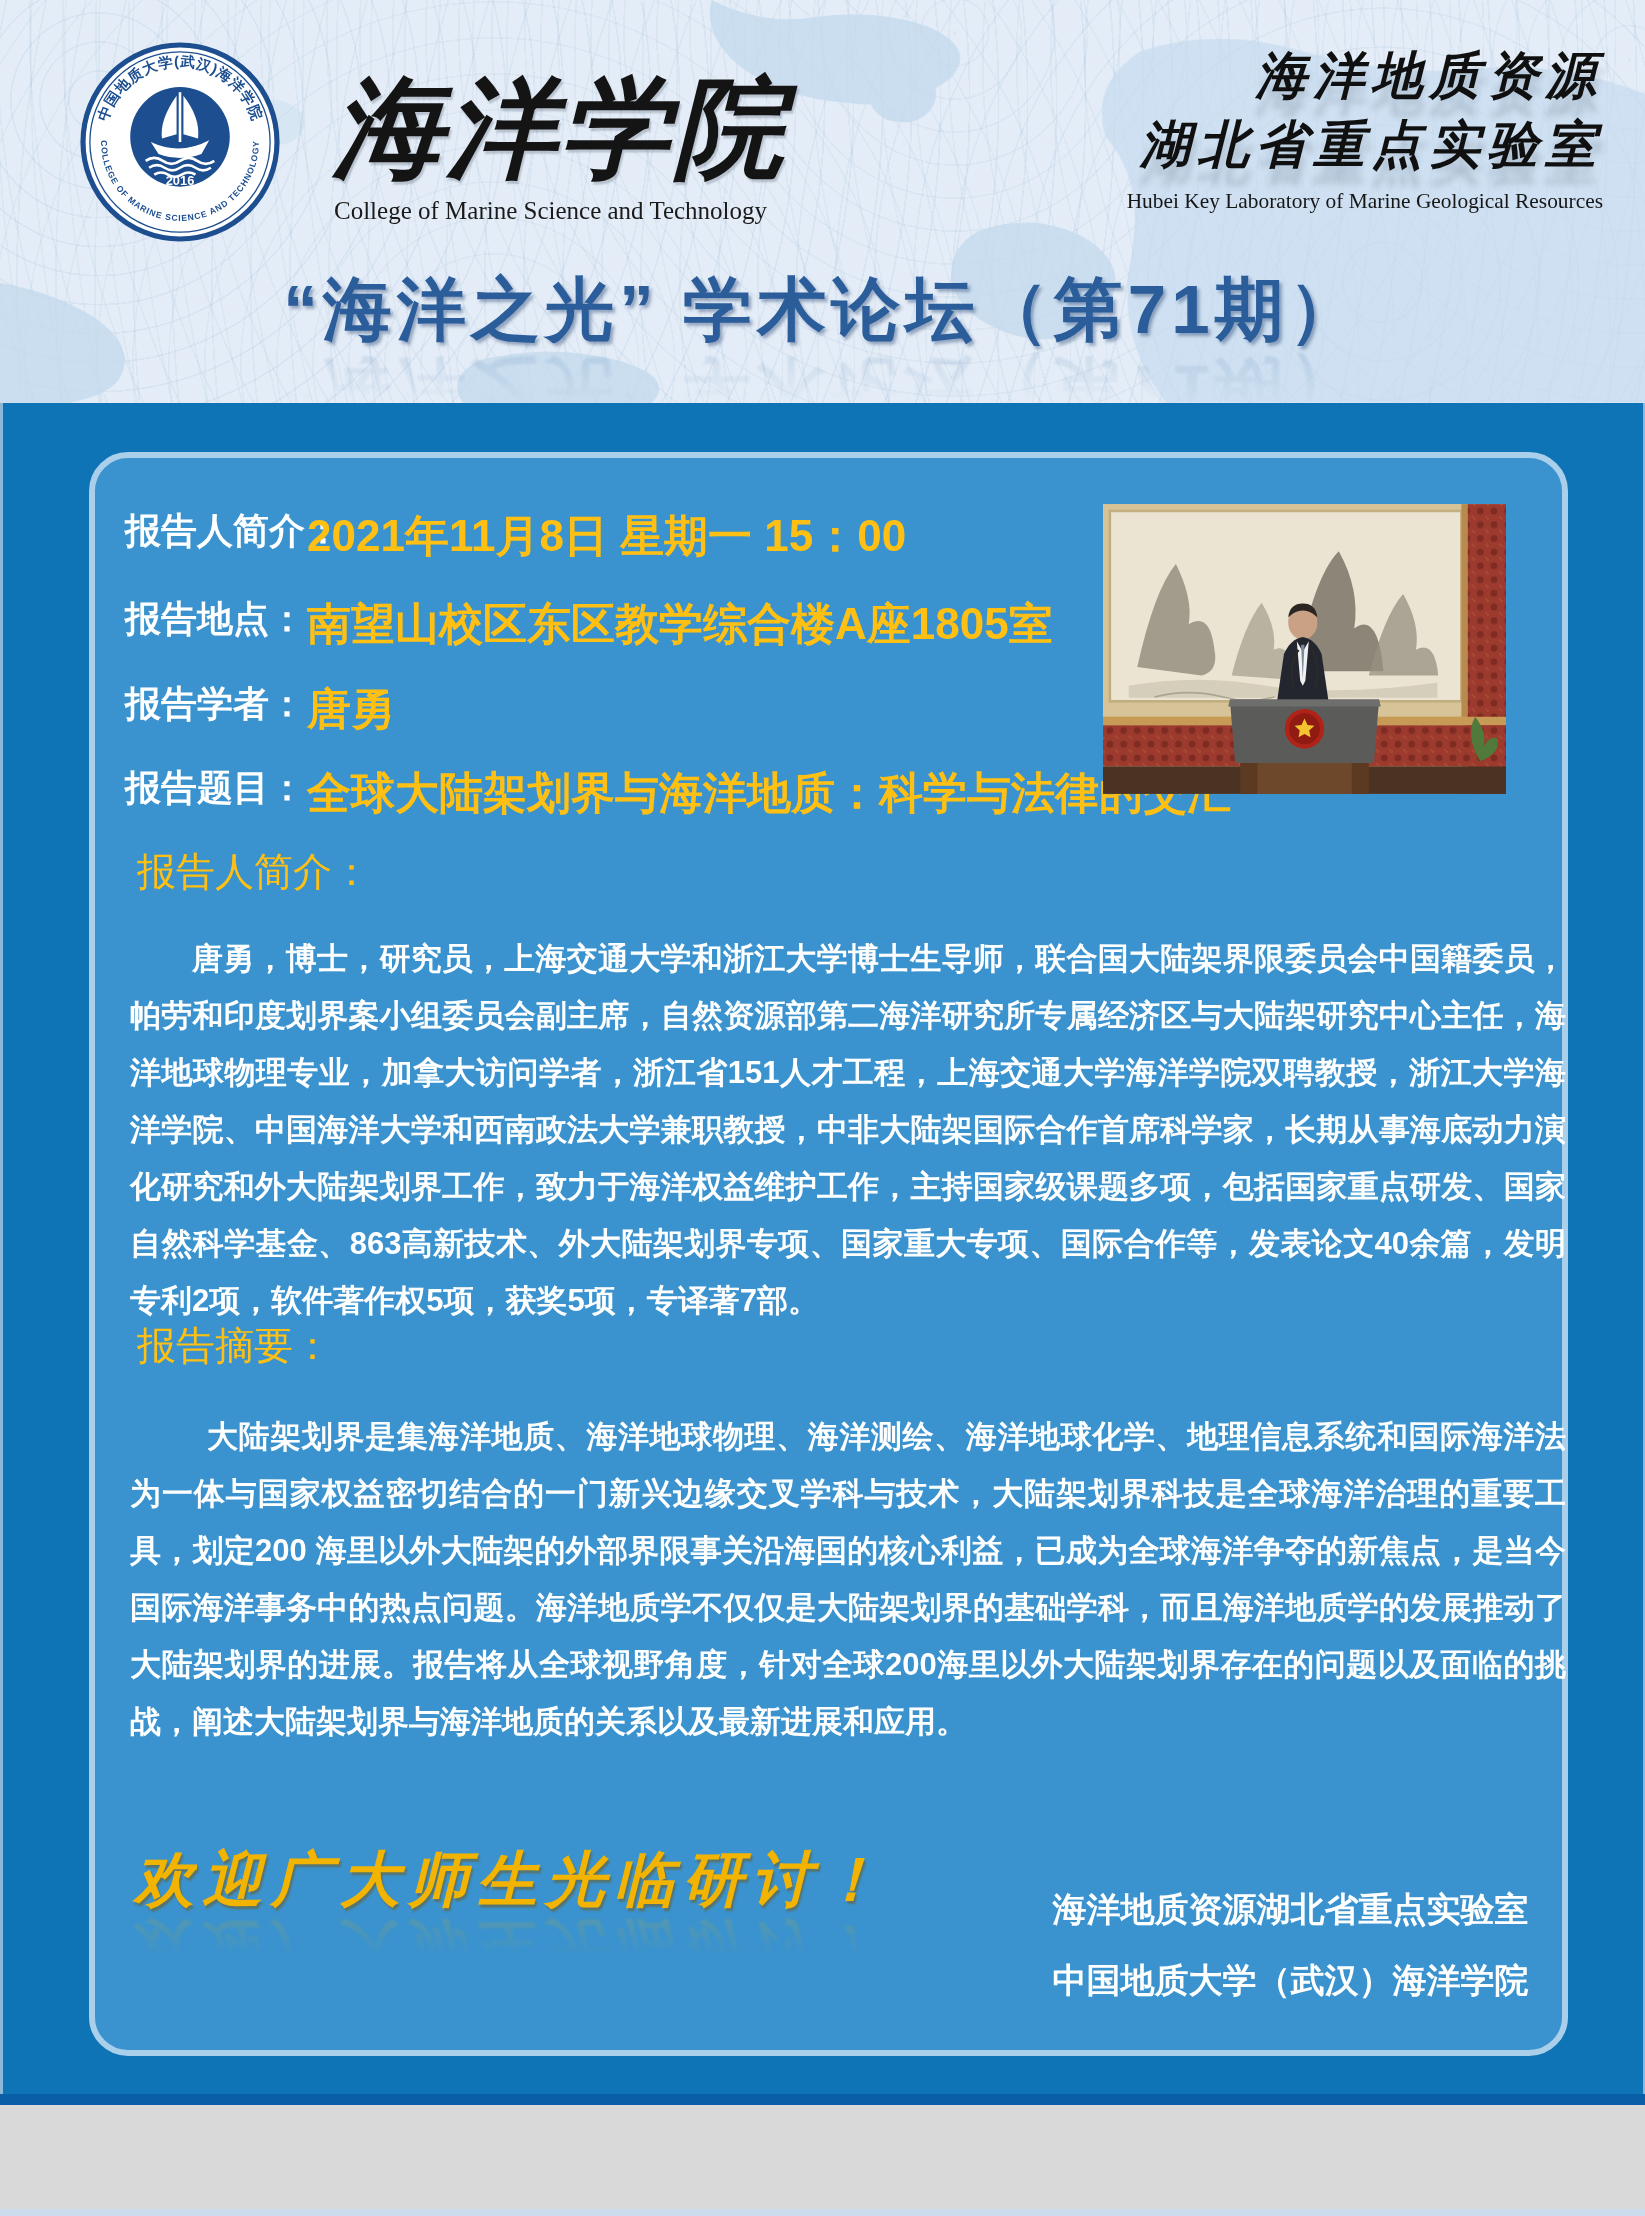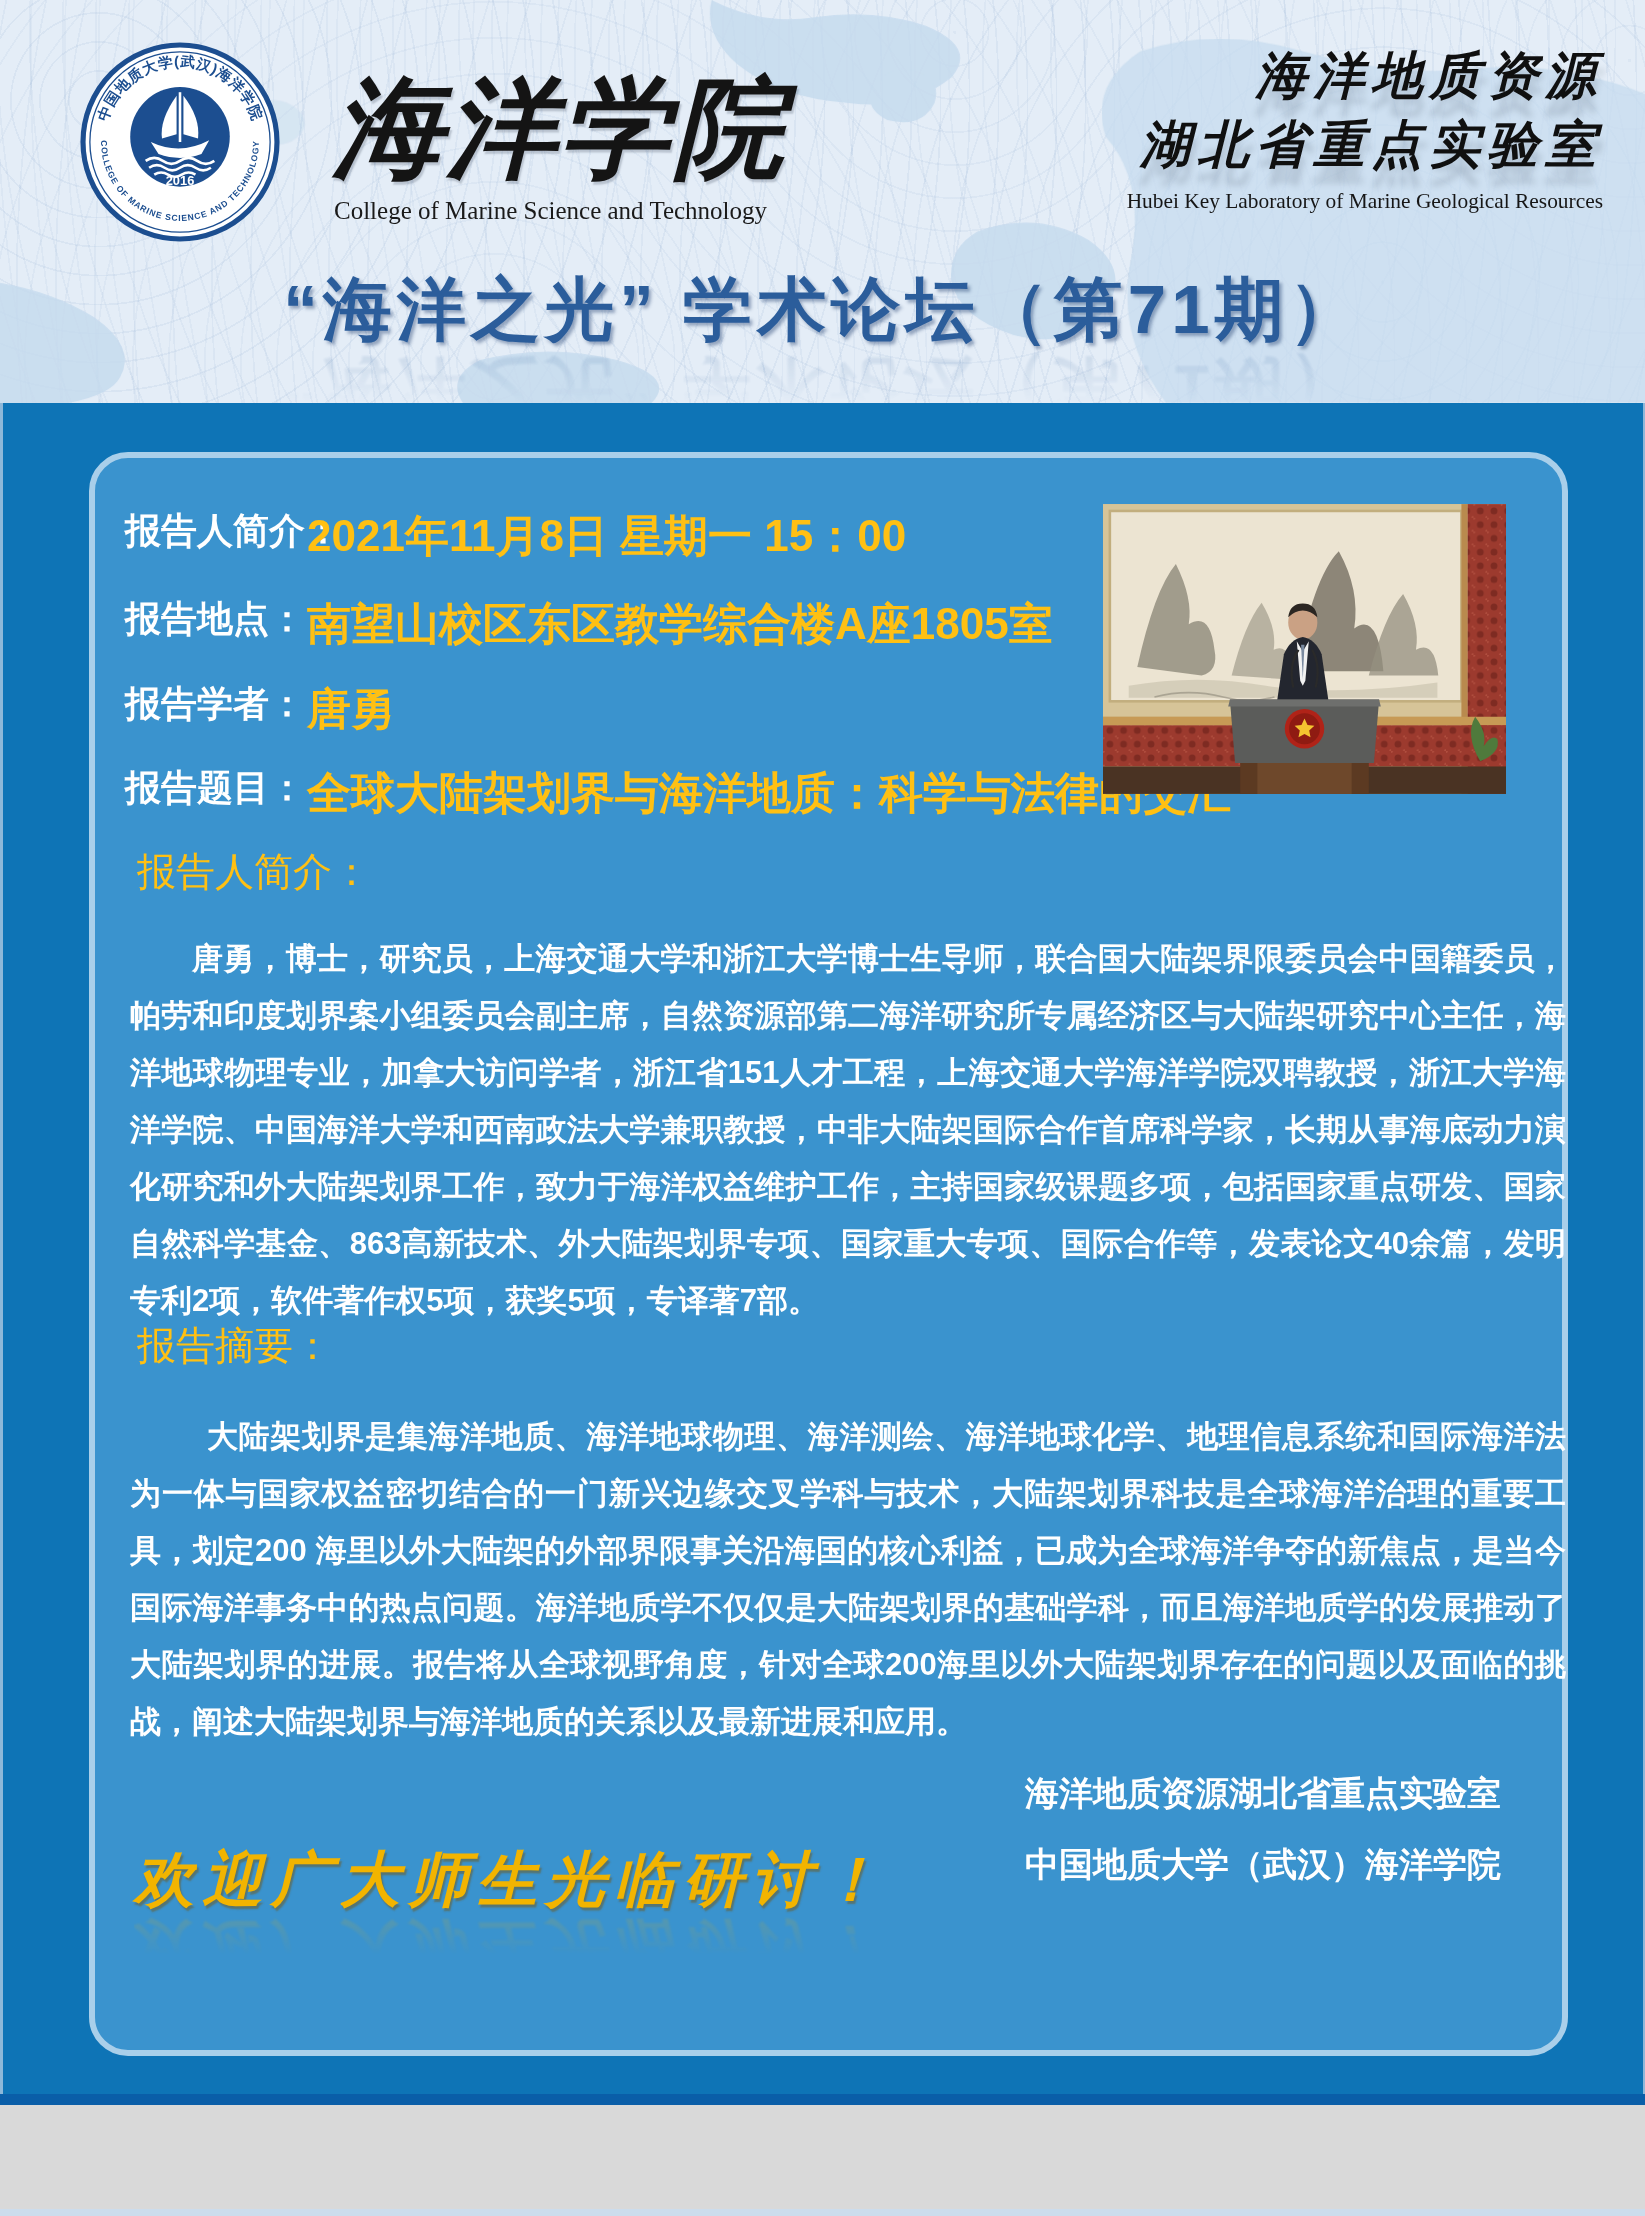--- a/index.html
+++ b/index.html
@@ -96,21 +96,21 @@
   }
   .welcome-reflection{
     position:absolute;left:39px;top:1448px;
     font-family:"DejaVu Serif",serif;font-style:italic;font-weight:bold;
     font-size:60px;letter-spacing:8.6px;color:#f2b400;white-space:nowrap;
     transform:scaleY(-1);opacity:.22;filter:blur(0.9px);
     -webkit-mask-image:linear-gradient(to top,rgba(0,0,0,.9),transparent 60%);
     mask-image:linear-gradient(to top,rgba(0,0,0,.9),transparent 60%);
   }
 
-  .org-block{position:absolute;left:930px;top:1300px;width:531px;}
+  .org-block{position:absolute;left:930px;top:1416px;width:531px;text-align:center;}
   .org-line{font-size:34px;font-weight:bold;color:#ffffff;line-height:71px;white-space:nowrap;}
 
   
   .strip-darkblue{position:absolute;left:0;top:2094px;width:1646px;height:11px;background:#0a5ea8;}
   .strip-gray{position:absolute;left:0;top:2105px;width:1646px;height:105px;background:#d9d9d9;}
   .strip-light{position:absolute;left:0;top:2209px;width:1646px;height:6.9px;background:#ccdcec;}
 </style>
 </head>
 <body>
 

